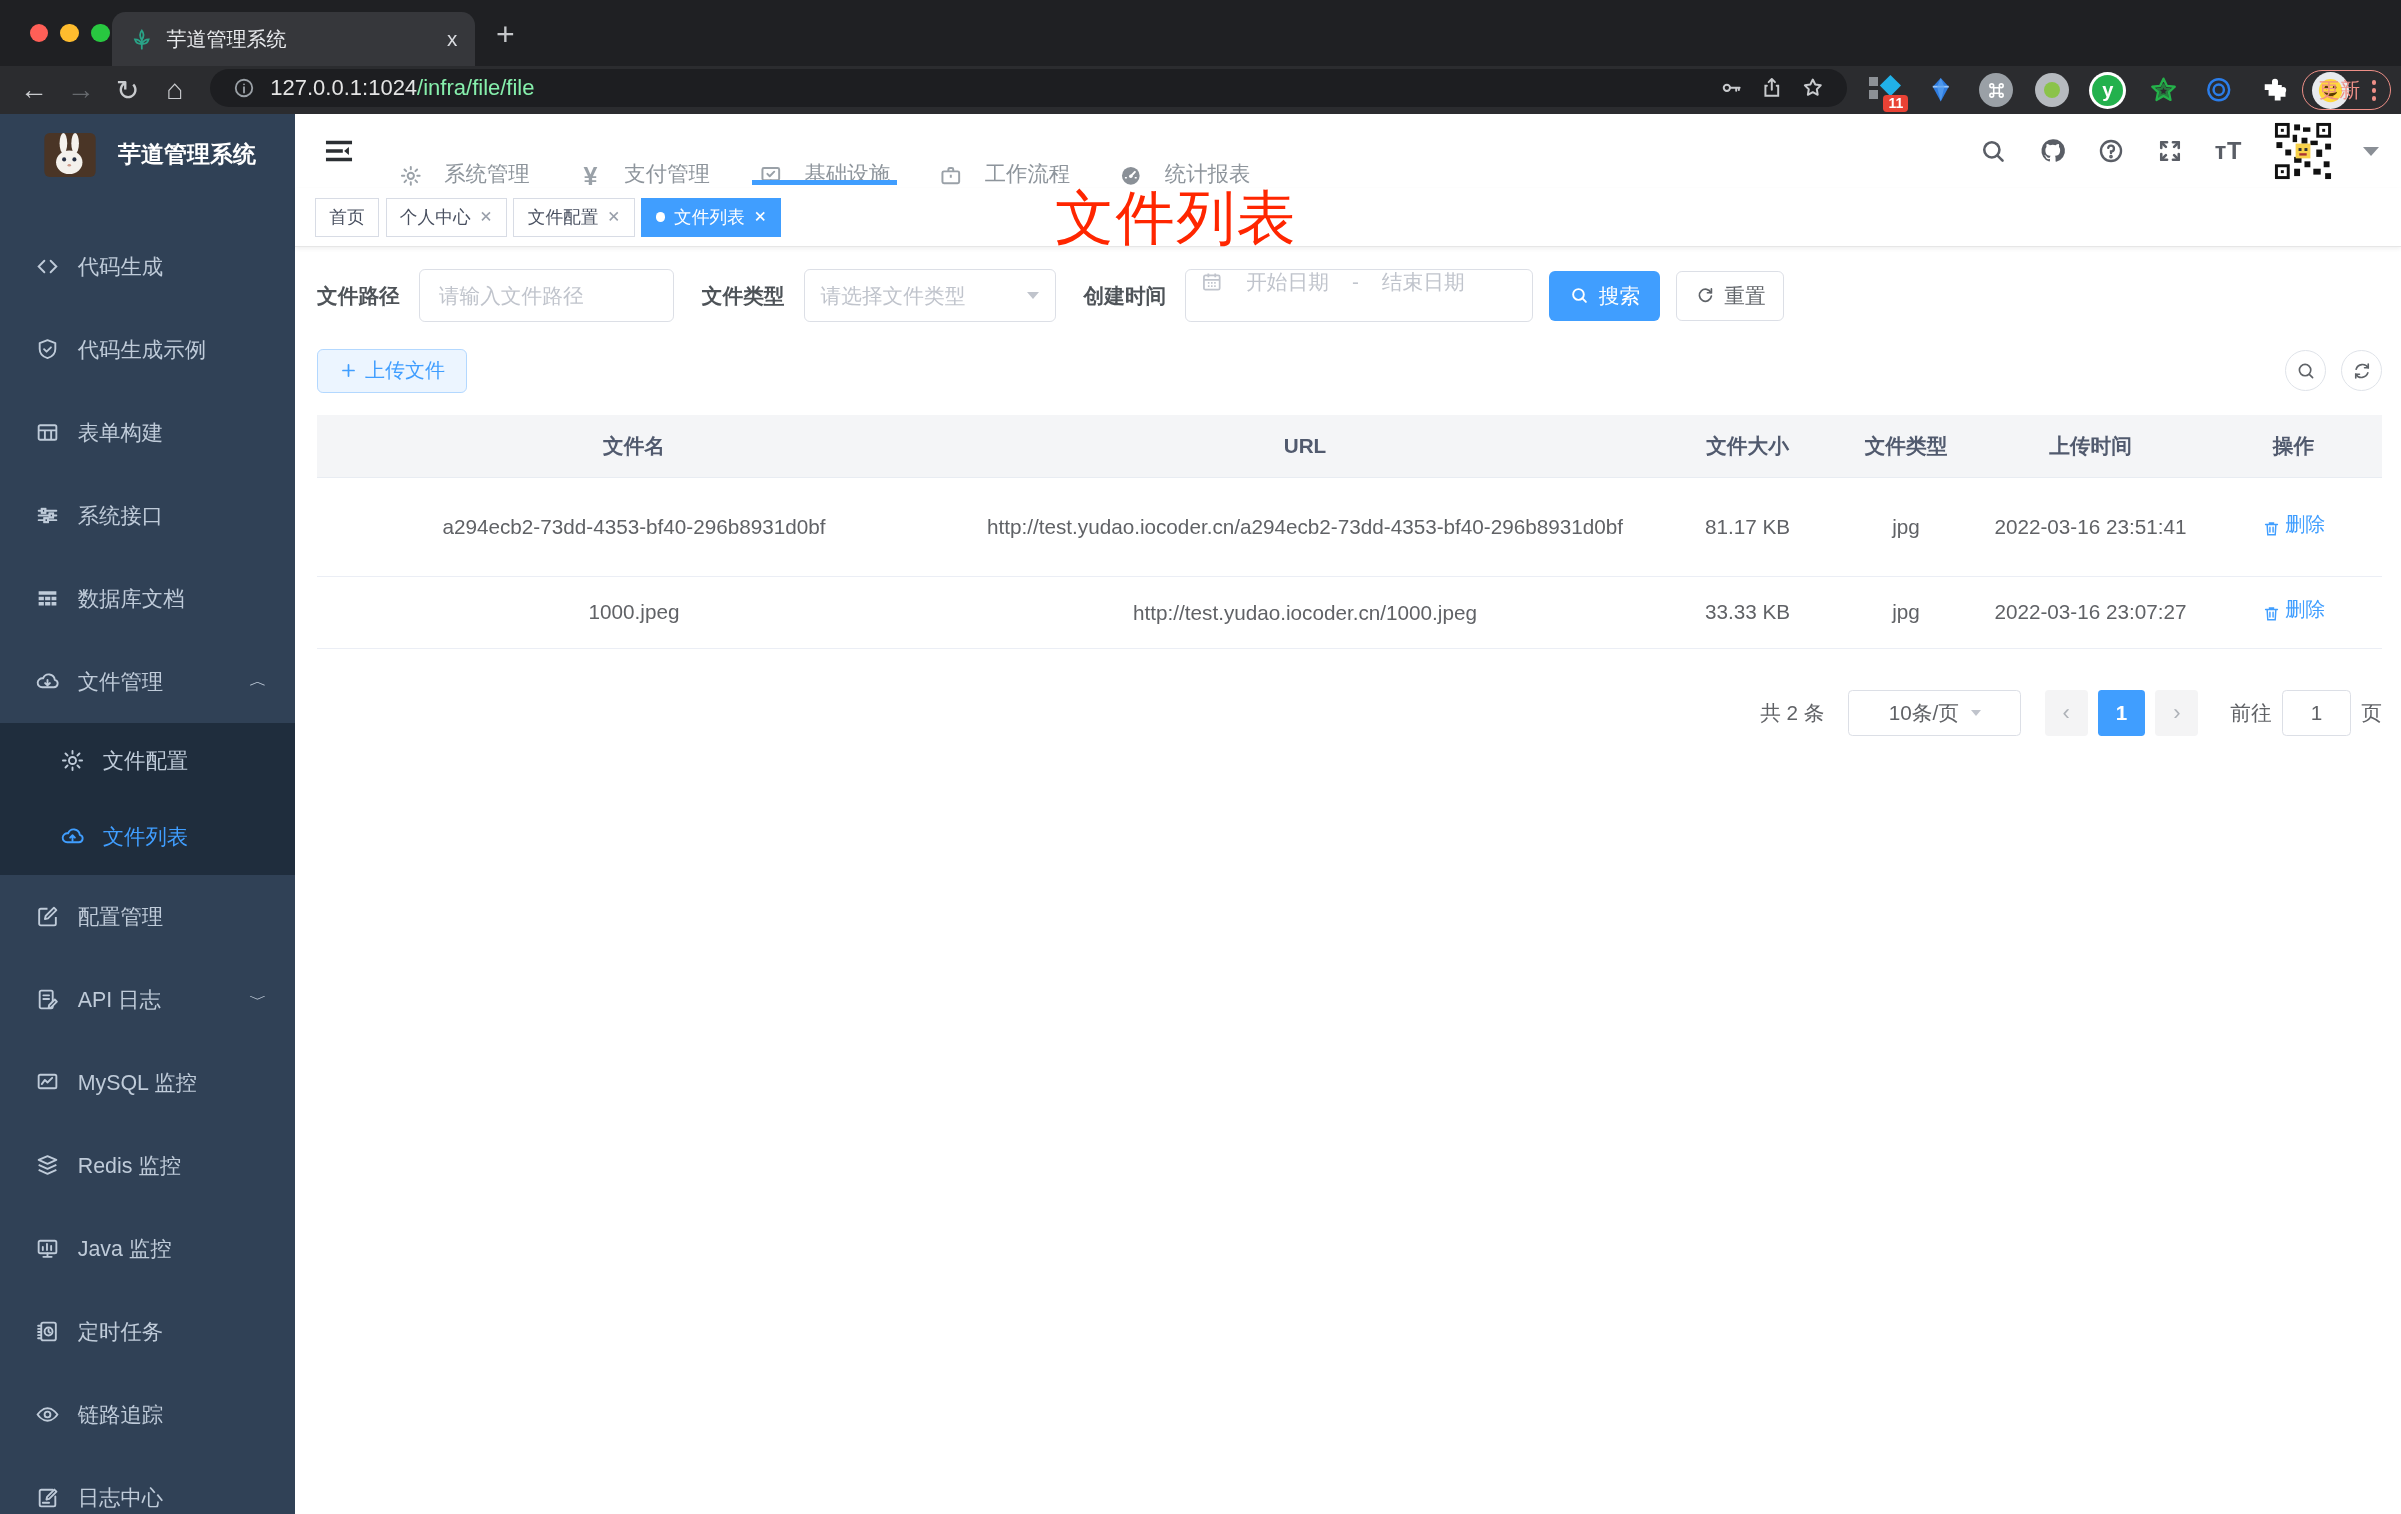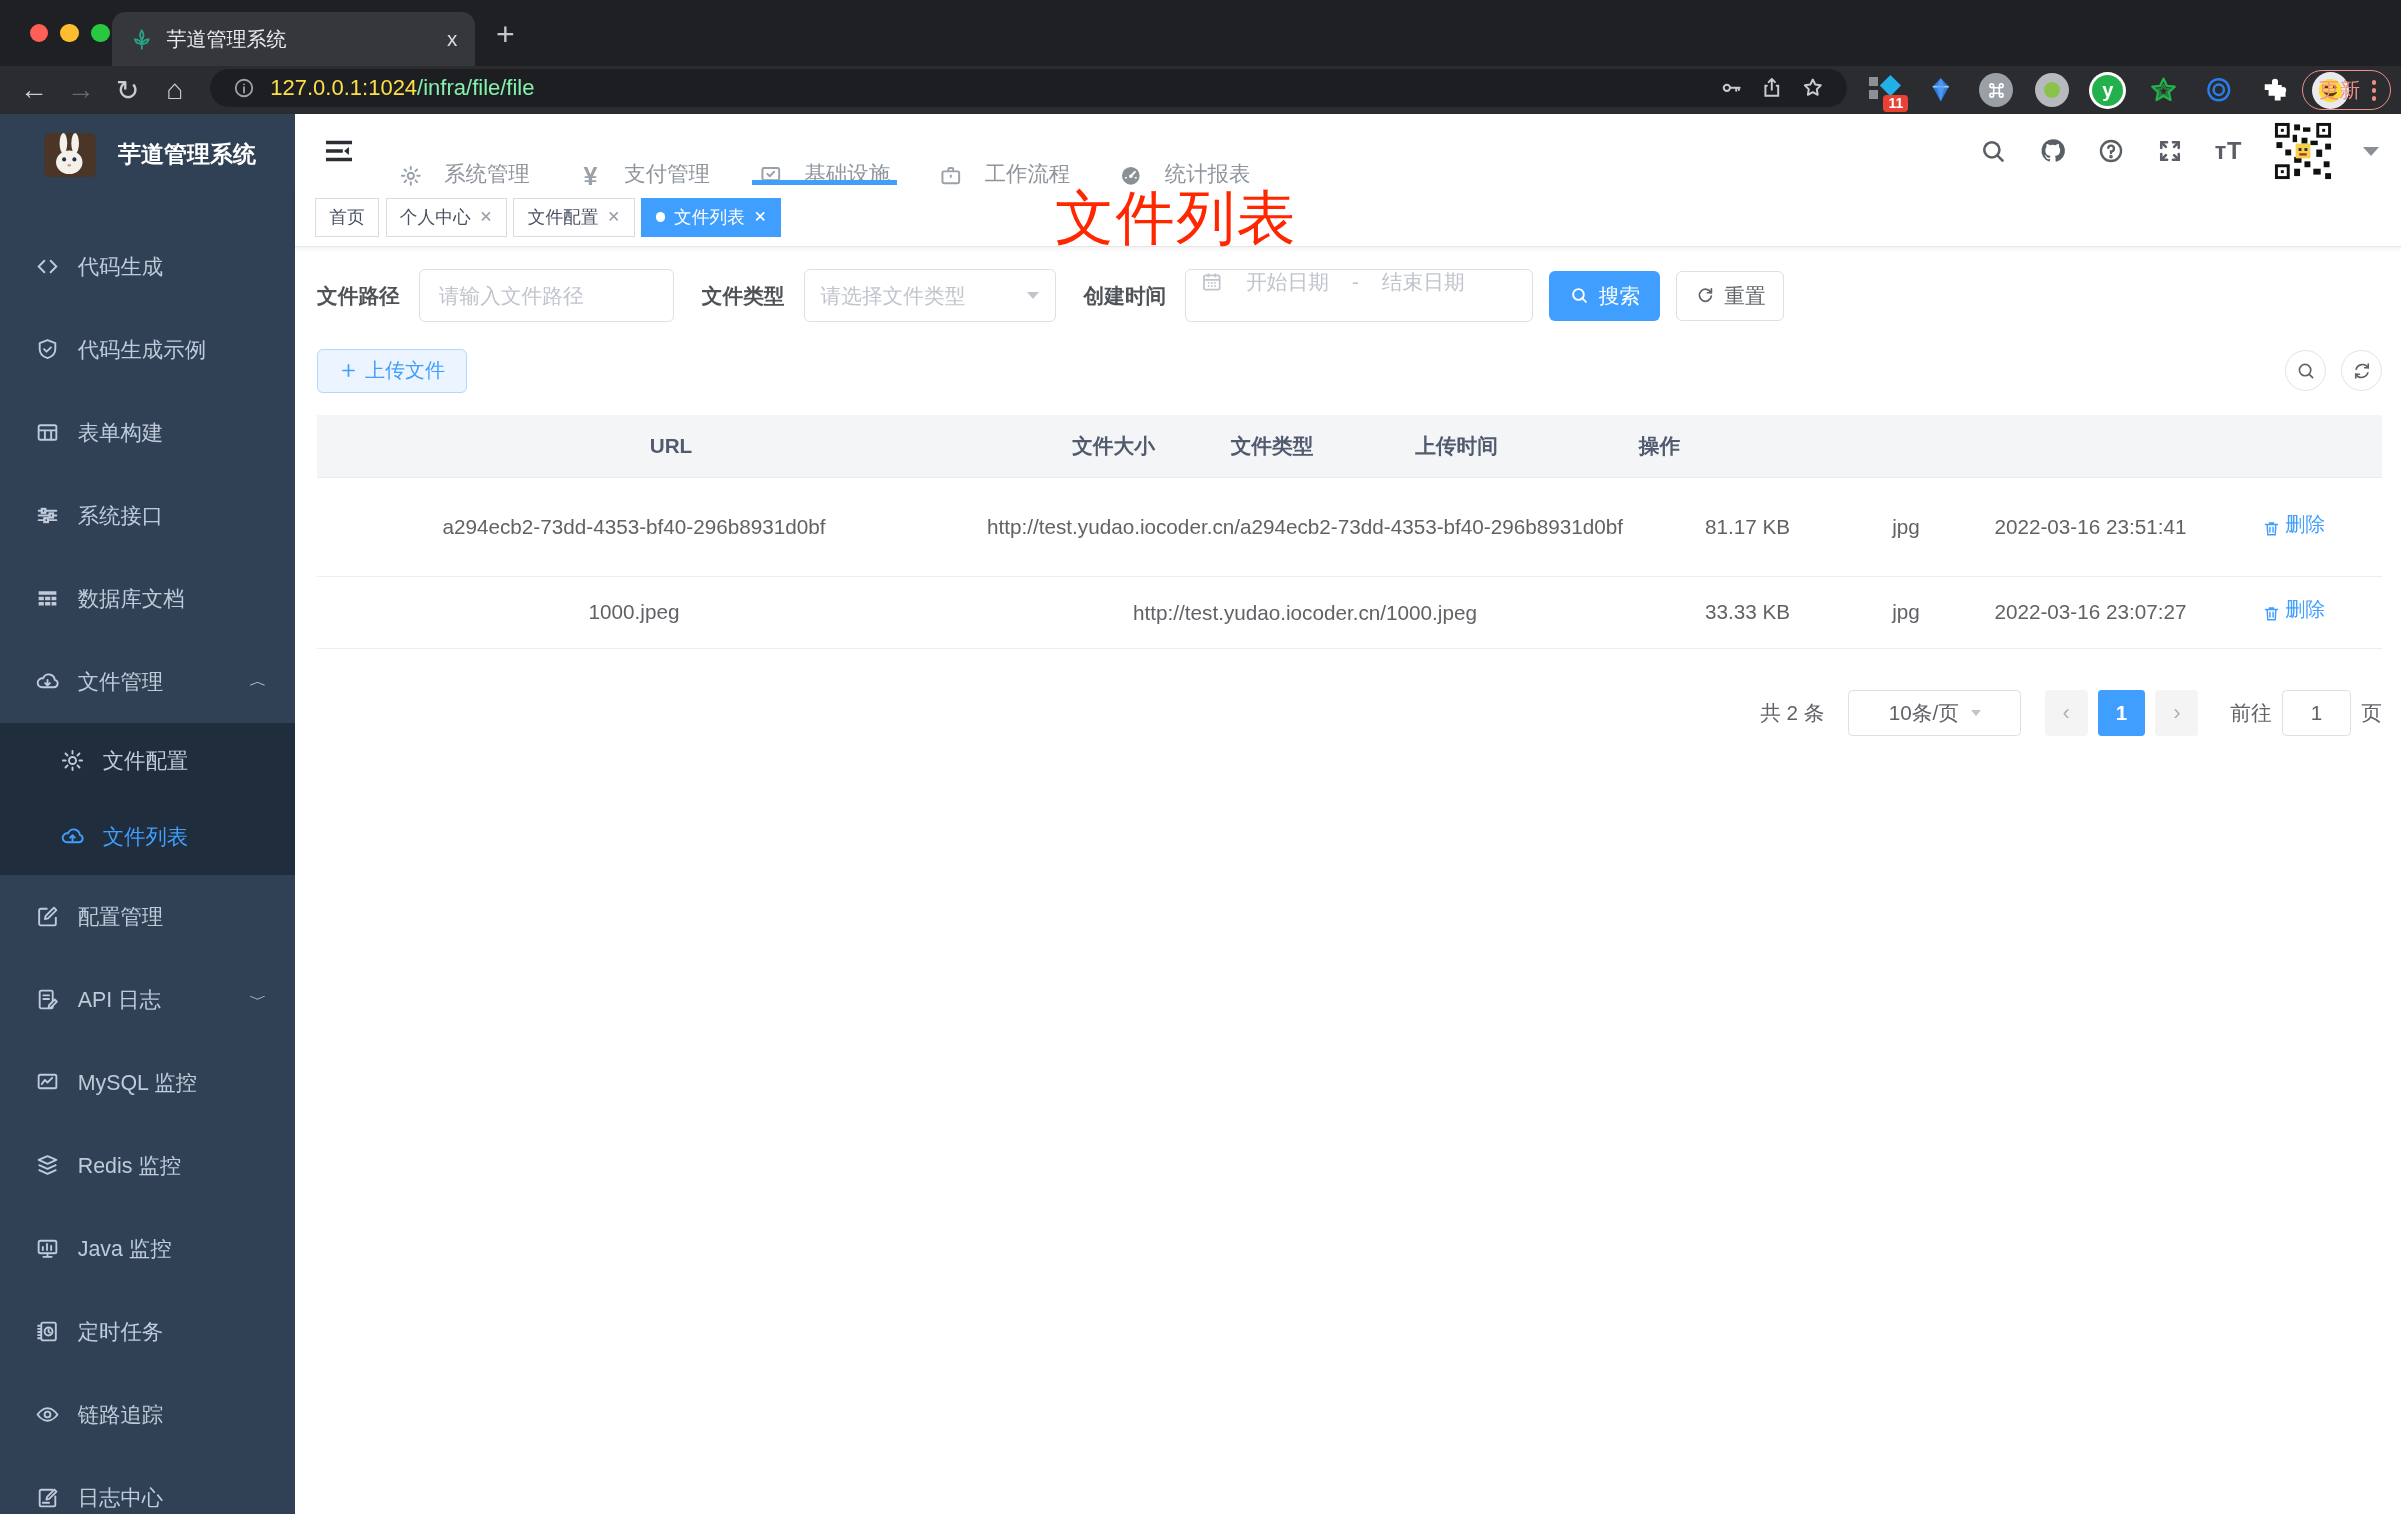--- a/index.html
+++ b/index.html
@@ -16,21 +16,21 @@
     border-radius:13.3px 13.3px 0 0; display:flex; align-items:center; padding:0 17.7px; gap:13.3px; }
   .tab-title { color:#e8eaed; font-size:20px; flex:1; white-space:nowrap; }
   .tab-close { color:#dadce0; font-size:20.7px; }
   .newtab { position:absolute; left:496px; top:16px; color:#c5c7ca; font-size:32px; font-weight:300; }
   .toolbar { height:48px; background:#2b2c2f; display:flex; align-items:center; position:relative; }
   .nav-glyph { color:#c9cbce; font-size:28px; width:47px; text-align:center; }
   .nav-glyph.disabled { color:#66696d; }
   .urlpill { position:absolute; left:210px; top:3px; width:1637px; height:38px; background:#1d1e21;
     border-radius:19px; display:flex; align-items:center; padding:0 19px; gap:11.8px; }
   .url-text { font-size:22px; flex:1; white-space:nowrap; overflow:hidden; }
-  .url-host { color:#fde047; } .url-path { color:#86efac; }
+  .url-host { color:#e5e5e5; } .url-path { color:#86efac; }
   .pill-ic { width:29.5px; height:29.5px; display:flex; align-items:center; justify-content:center; color:#c9cbce; }
   .exts { position:absolute; left:1866px; top:0; height:48px; display:flex; align-items:center; gap:17.7px; }
   .ext { width:38px; height:38px; display:flex; align-items:center; justify-content:center; position:relative; }
   .badge { position:absolute; right:-4.4px; bottom:-3px; background:#e94235; color:#fff; font-size:14px;
     padding:0.7px 5.2px; border-radius:3.7px; font-weight:700; }
   .gray-circle { width:34px; height:34px; border-radius:50%; background:#9aa0a6; display:flex; align-items:center; justify-content:center; }
   .ycircle { width:37px; height:37px; border-radius:50%; background:#fff; display:flex; align-items:center; justify-content:center; }
   .ycircle .inner { width:31px; height:31px; border-radius:50%; background:#23b14d; color:#fff; font-size:20px;
     font-weight:700; display:flex; align-items:center; justify-content:center; }
   .emoji-bg { width:37px; height:37px; border-radius:50%; background:#e8eaed; display:flex; align-items:center; justify-content:center; }
@@ -641,20 +641,21 @@
             <svg viewBox="0 0 24 24" width="22" height="22" fill="none" stroke="currentColor" stroke-width="1.8" stroke-linecap="round">
                 <path d="M18.8 8.5A7.3 7.3 0 0 0 5.6 10M5.2 15.5A7.3 7.3 0 0 0 18.4 14"></path>
                 <path d="M18.8 4.5v4h-4M5.2 19.5v-4h4"></path>
               </svg>
           </span>
         </div>
       </div>
 
       <div class="tbl">
         <div class="trow thead">
+          <div class="tcell c-name">文件名</div>
           <div class="tcell c-url">URL</div>
           <div class="tcell c-size">文件大小</div>
           <div class="tcell c-type">文件类型</div>
           <div class="tcell c-time">上传时间</div>
           <div class="tcell c-op">操作</div>
         </div>
         <div class="trow tdata r1">
           <div class="tcell c-name">a294ecb2-73dd-4353-bf40-296b8931d0bf</div>
           <div class="tcell c-url urlwrap">http://test.yudao.iocoder.cn/a294ecb2-73dd-4353-bf40-296b8931d0bf</div>
           <div class="tcell c-size">81.17 KB</div>

